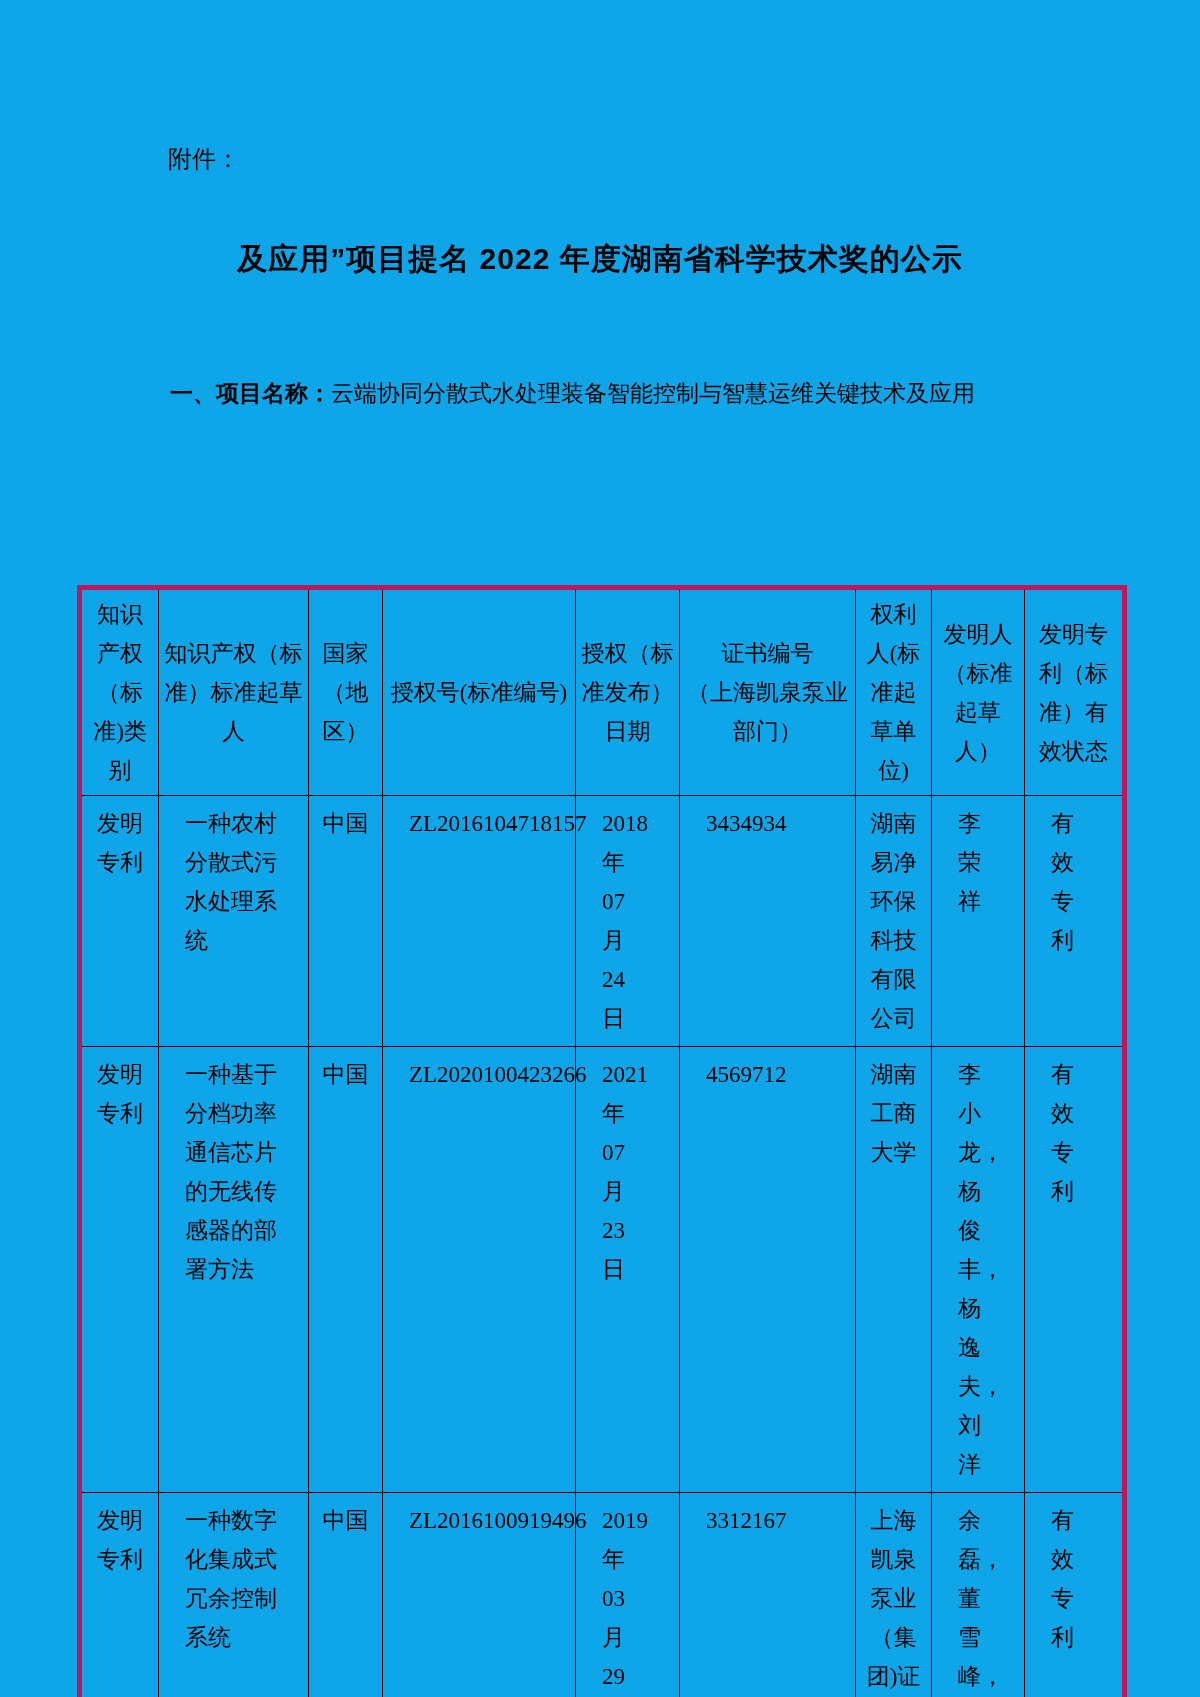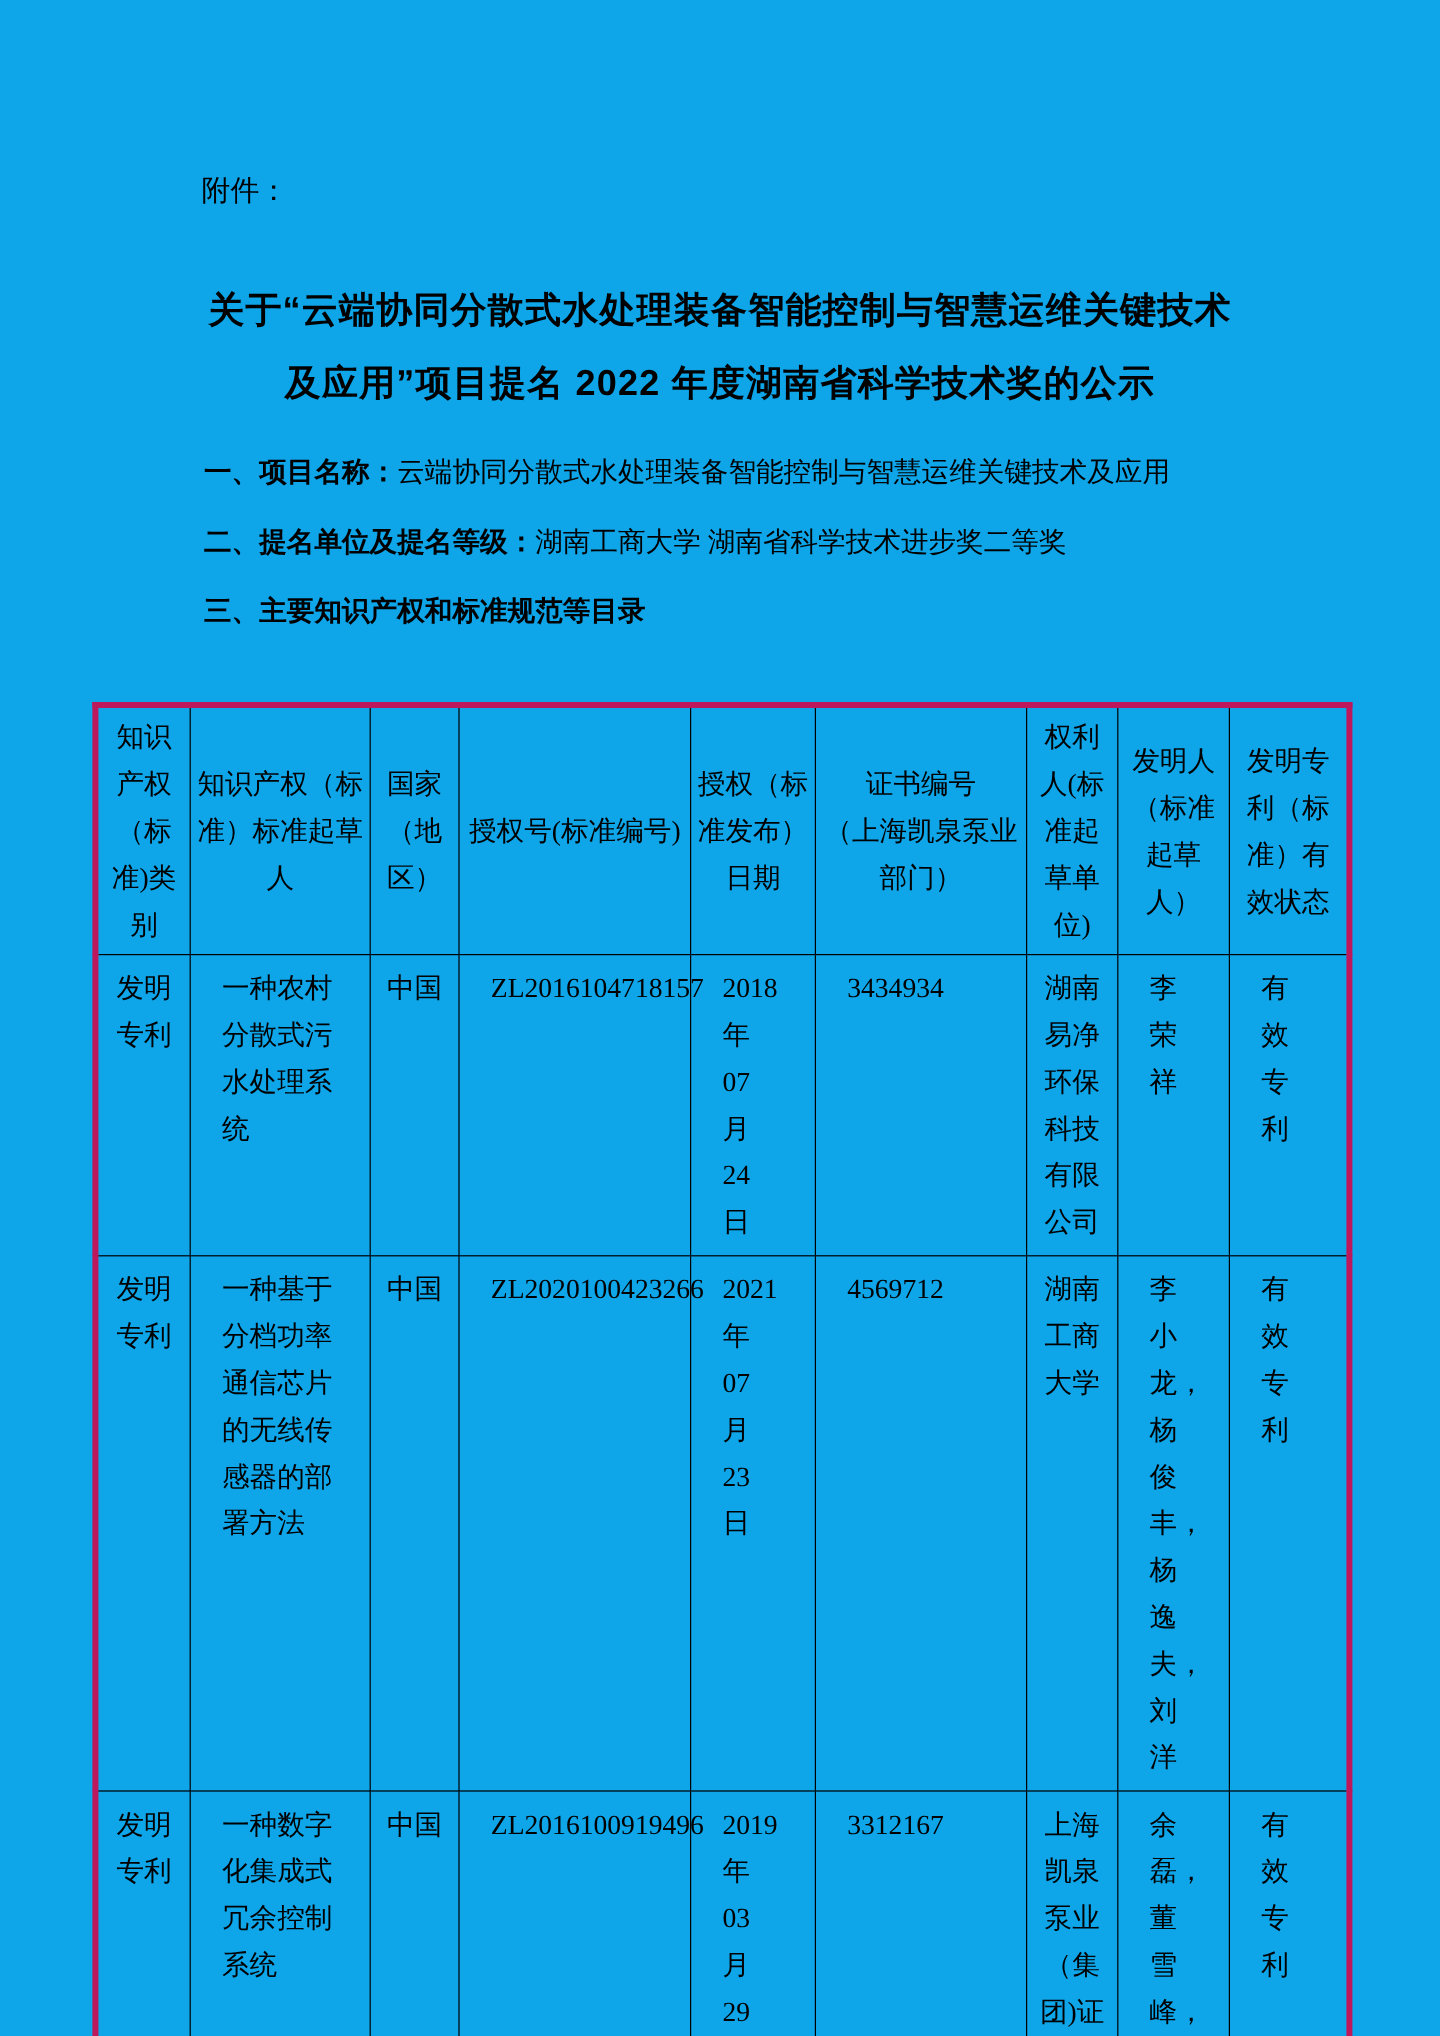--- a/index.html
+++ b/index.html
@@ -89,35 +89,28 @@
   .ip-table tbody tr:nth-child(3) { height: 274px; }
 </style>
 </head>
 <body>
 
 <div class="page">
 
   <p class="attachment">附件：</p>
 
   <h1 class="doc-title">
-    <span class="title-line">关于“云端协同分散式水处理装备智能控制与智慧运维关键技术</span>
     <span class="title-line">及应用”项目提名 2022 年度湖南省科学技术奖的公示</span>
   </h1>
 
   <p class="section-item s1">
     <span class="section-label">一、项目名称：</span><span class="section-content">云端协同分散式水处理装备智能控制与智慧运维关键技术及应用</span>
   </p>
 
-  <p class="section-item s2">
-    <span class="section-label">二、提名单位及提名等级：</span><span class="section-content">湖南工商大学 湖南省科学技术进步奖二等奖</span>
-  </p>
 
-  <p class="section-item s3">
-    <span class="section-label">三、主要知识产权和标准规范等目录</span><span class="section-content"></span>
-  </p>
 
   <table class="ip-table">
     <colgroup>
       <col style="width:79px">
       <col style="width:150px">
       <col style="width:74px">
       <col style="width:193px">
       <col style="width:104px">
       <col style="width:176px">
       <col style="width:76px">

